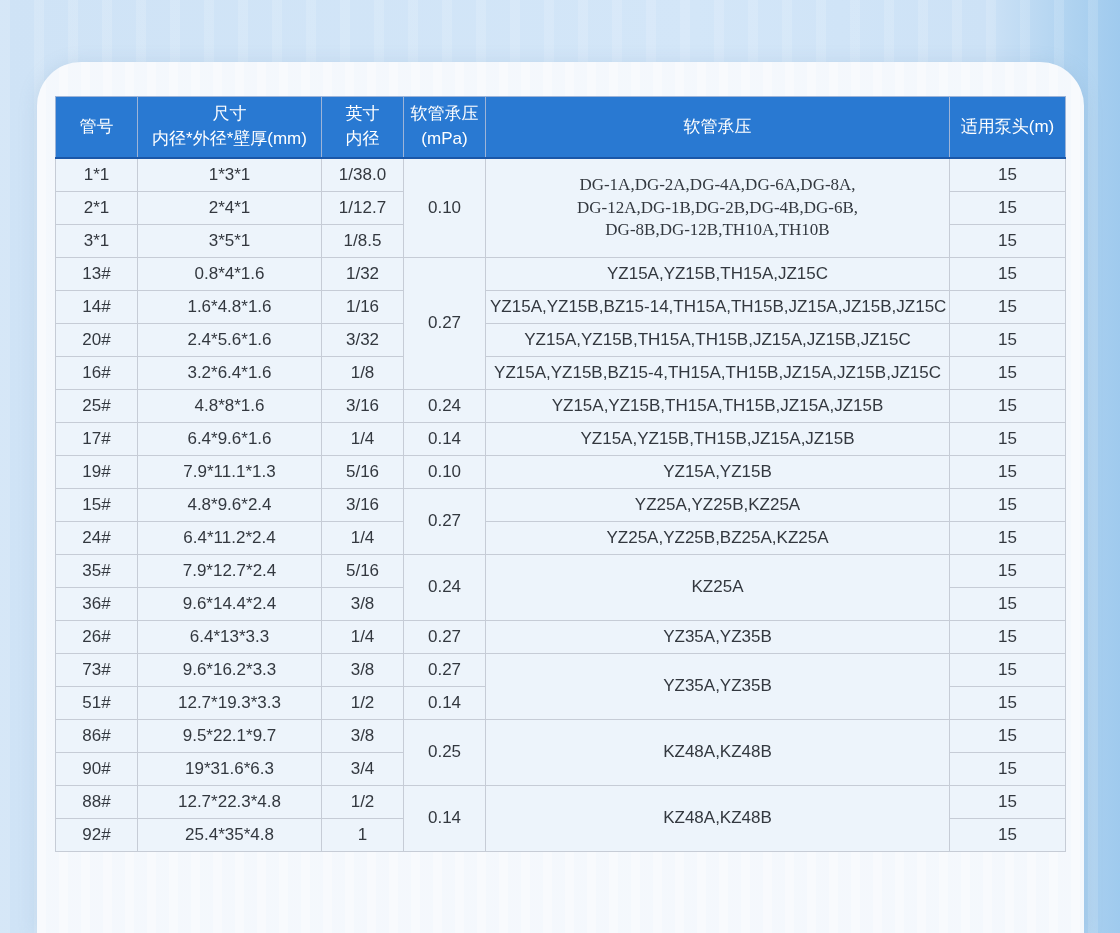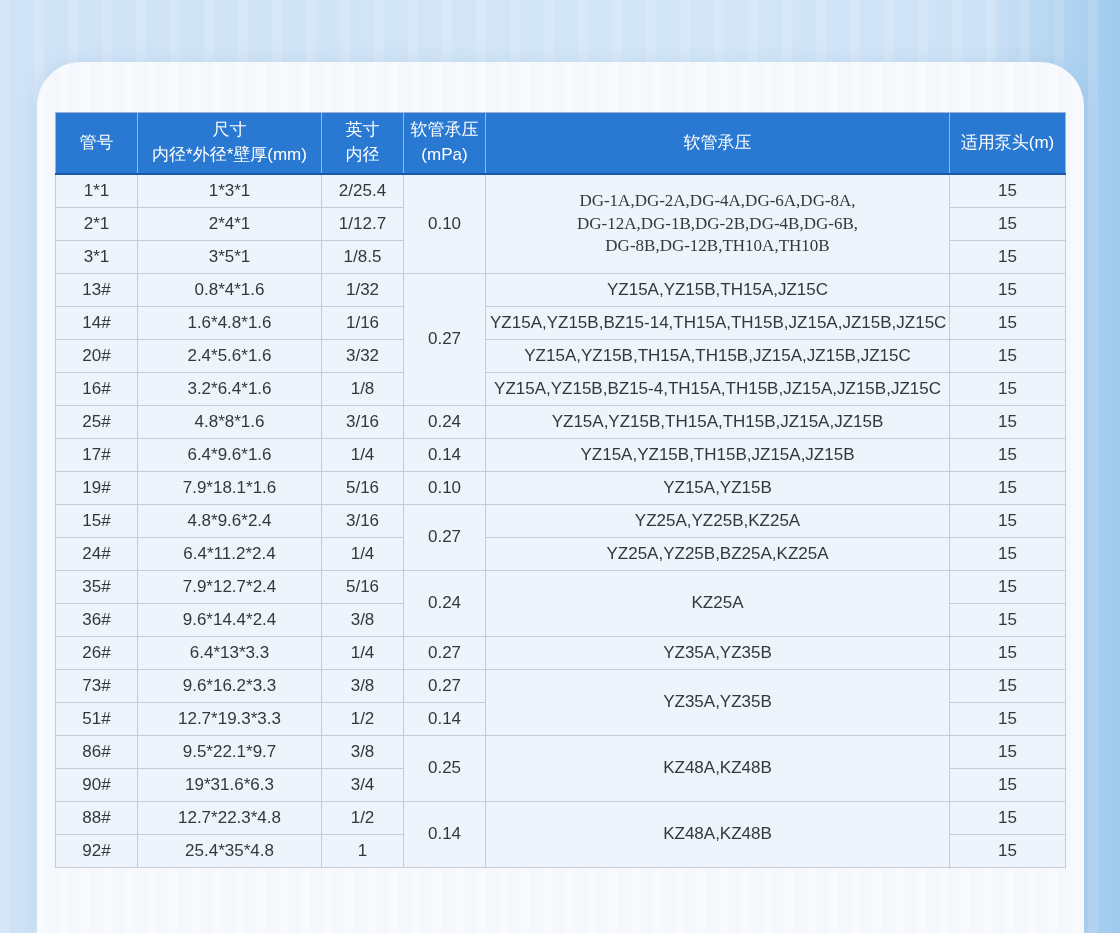--- a/index.html
+++ b/index.html
@@ -40,21 +40,21 @@
     border-radius: 44px 44px 0 0;
     background: repeating-linear-gradient(90deg,
       rgba(255,255,255,0.55) 0 9px,
       rgba(230,240,250,0.25) 9px 22px);
     opacity: .45;
     pointer-events: none;
   }
   table.spec {
     position: absolute;
     left: 55px;
-    top: 112px;
+    top: 96px;
     width: 1010px;
     border-collapse: collapse;
     table-layout: fixed;
     font-size: 17px;
     color: #33383f;
     background: #edf4fb;
   }
   table.spec th, table.spec td {
     border: 1px solid #c6ccd6;
     text-align: center;
@@ -120,21 +120,21 @@
         </th>
         <th>
           <div>适用泵头(m)</div>
         </th>
       </tr>
     </thead>
   <tbody>
       <tr>
         <td>1*1</td>
         <td>1*3*1</td>
-        <td>2/25.4</td>
+        <td>1/38.0</td>
         <td rowspan="3">0.10</td>
         <td rowspan="3">
           <div class="pump-line">DG-1A,DG-2A,DG-4A,DG-6A,DG-8A,</div>
           <div class="pump-line">DG-12A,DG-1B,DG-2B,DG-4B,DG-6B,</div>
           <div class="pump-line">DG-8B,DG-12B,TH10A,TH10B</div>
         </td>
         <td>15</td>
       </tr>
       <tr>
         <td>2*1</td>
@@ -188,21 +188,21 @@
       <tr>
         <td>17#</td>
         <td>6.4*9.6*1.6</td>
         <td>1/4</td>
         <td>0.14</td>
         <td>YZ15A,YZ15B,TH15B,JZ15A,JZ15B</td>
         <td>15</td>
       </tr>
       <tr>
         <td>19#</td>
-        <td>7.9*18.1*1.6</td>
+        <td>7.9*11.1*1.3</td>
         <td>5/16</td>
         <td>0.10</td>
         <td>YZ15A,YZ15B</td>
         <td>15</td>
       </tr>
       <tr>
         <td>15#</td>
         <td>4.8*9.6*2.4</td>
         <td>3/16</td>
         <td rowspan="2">0.27</td>

